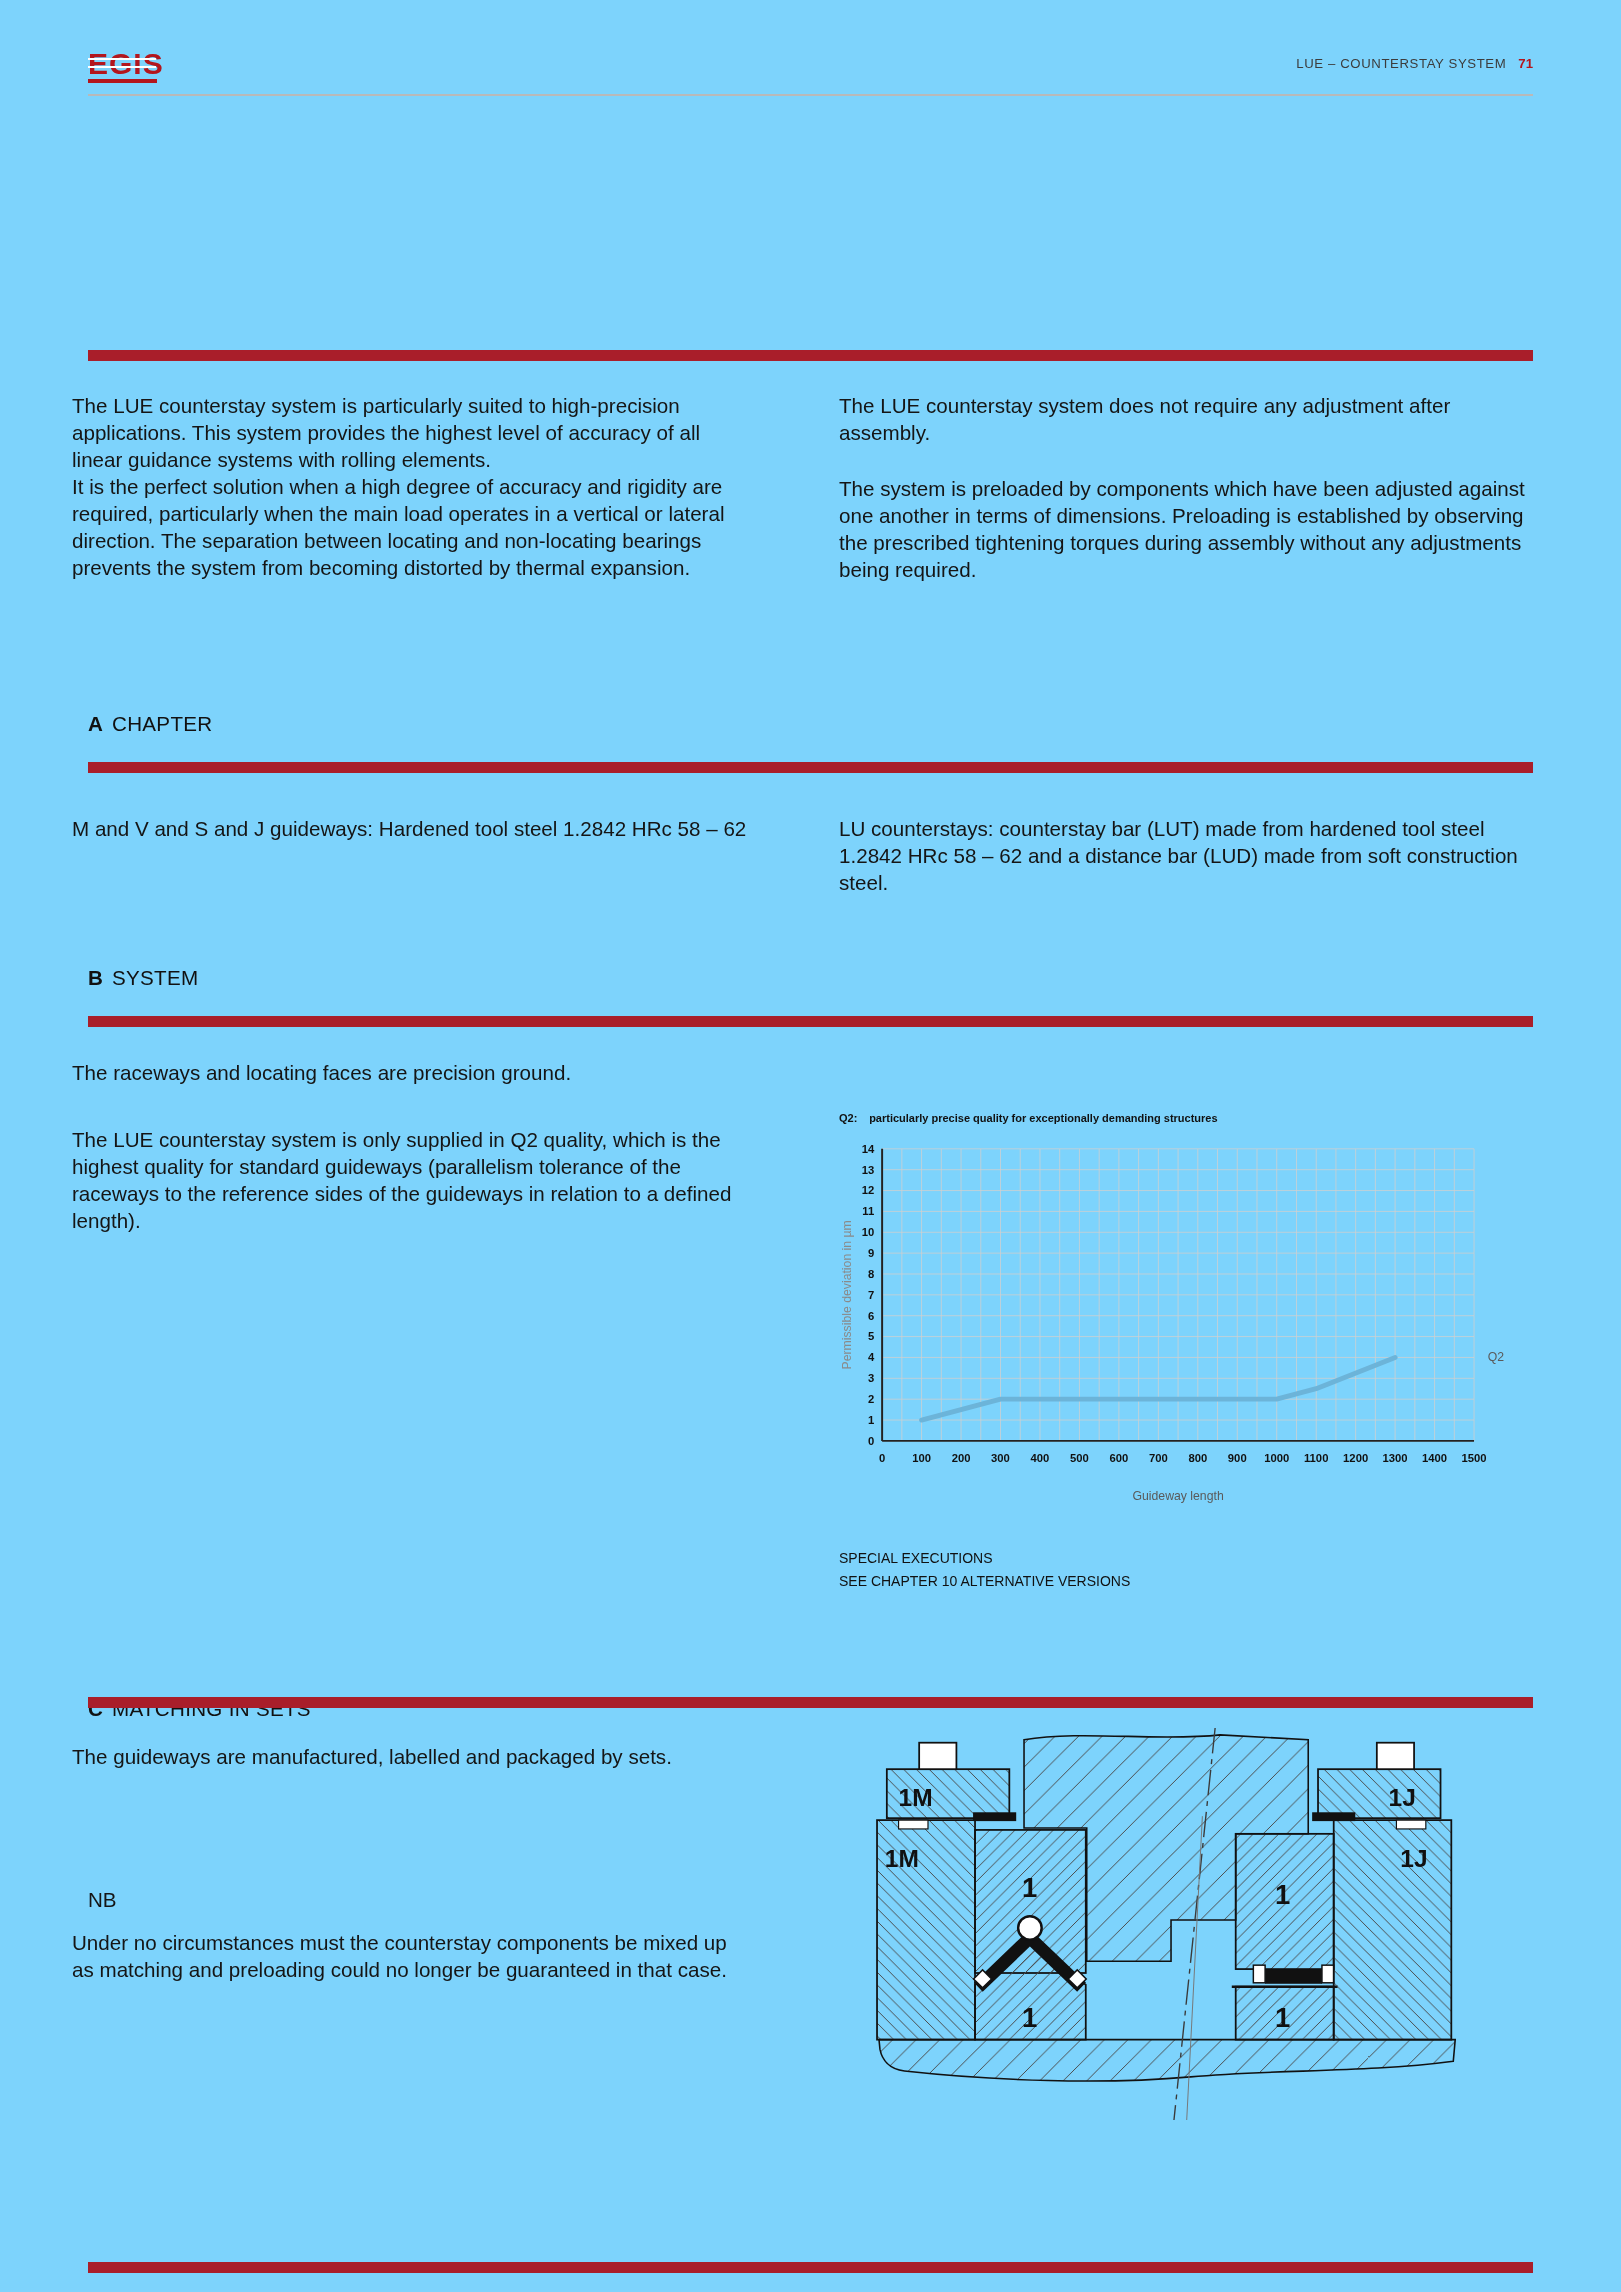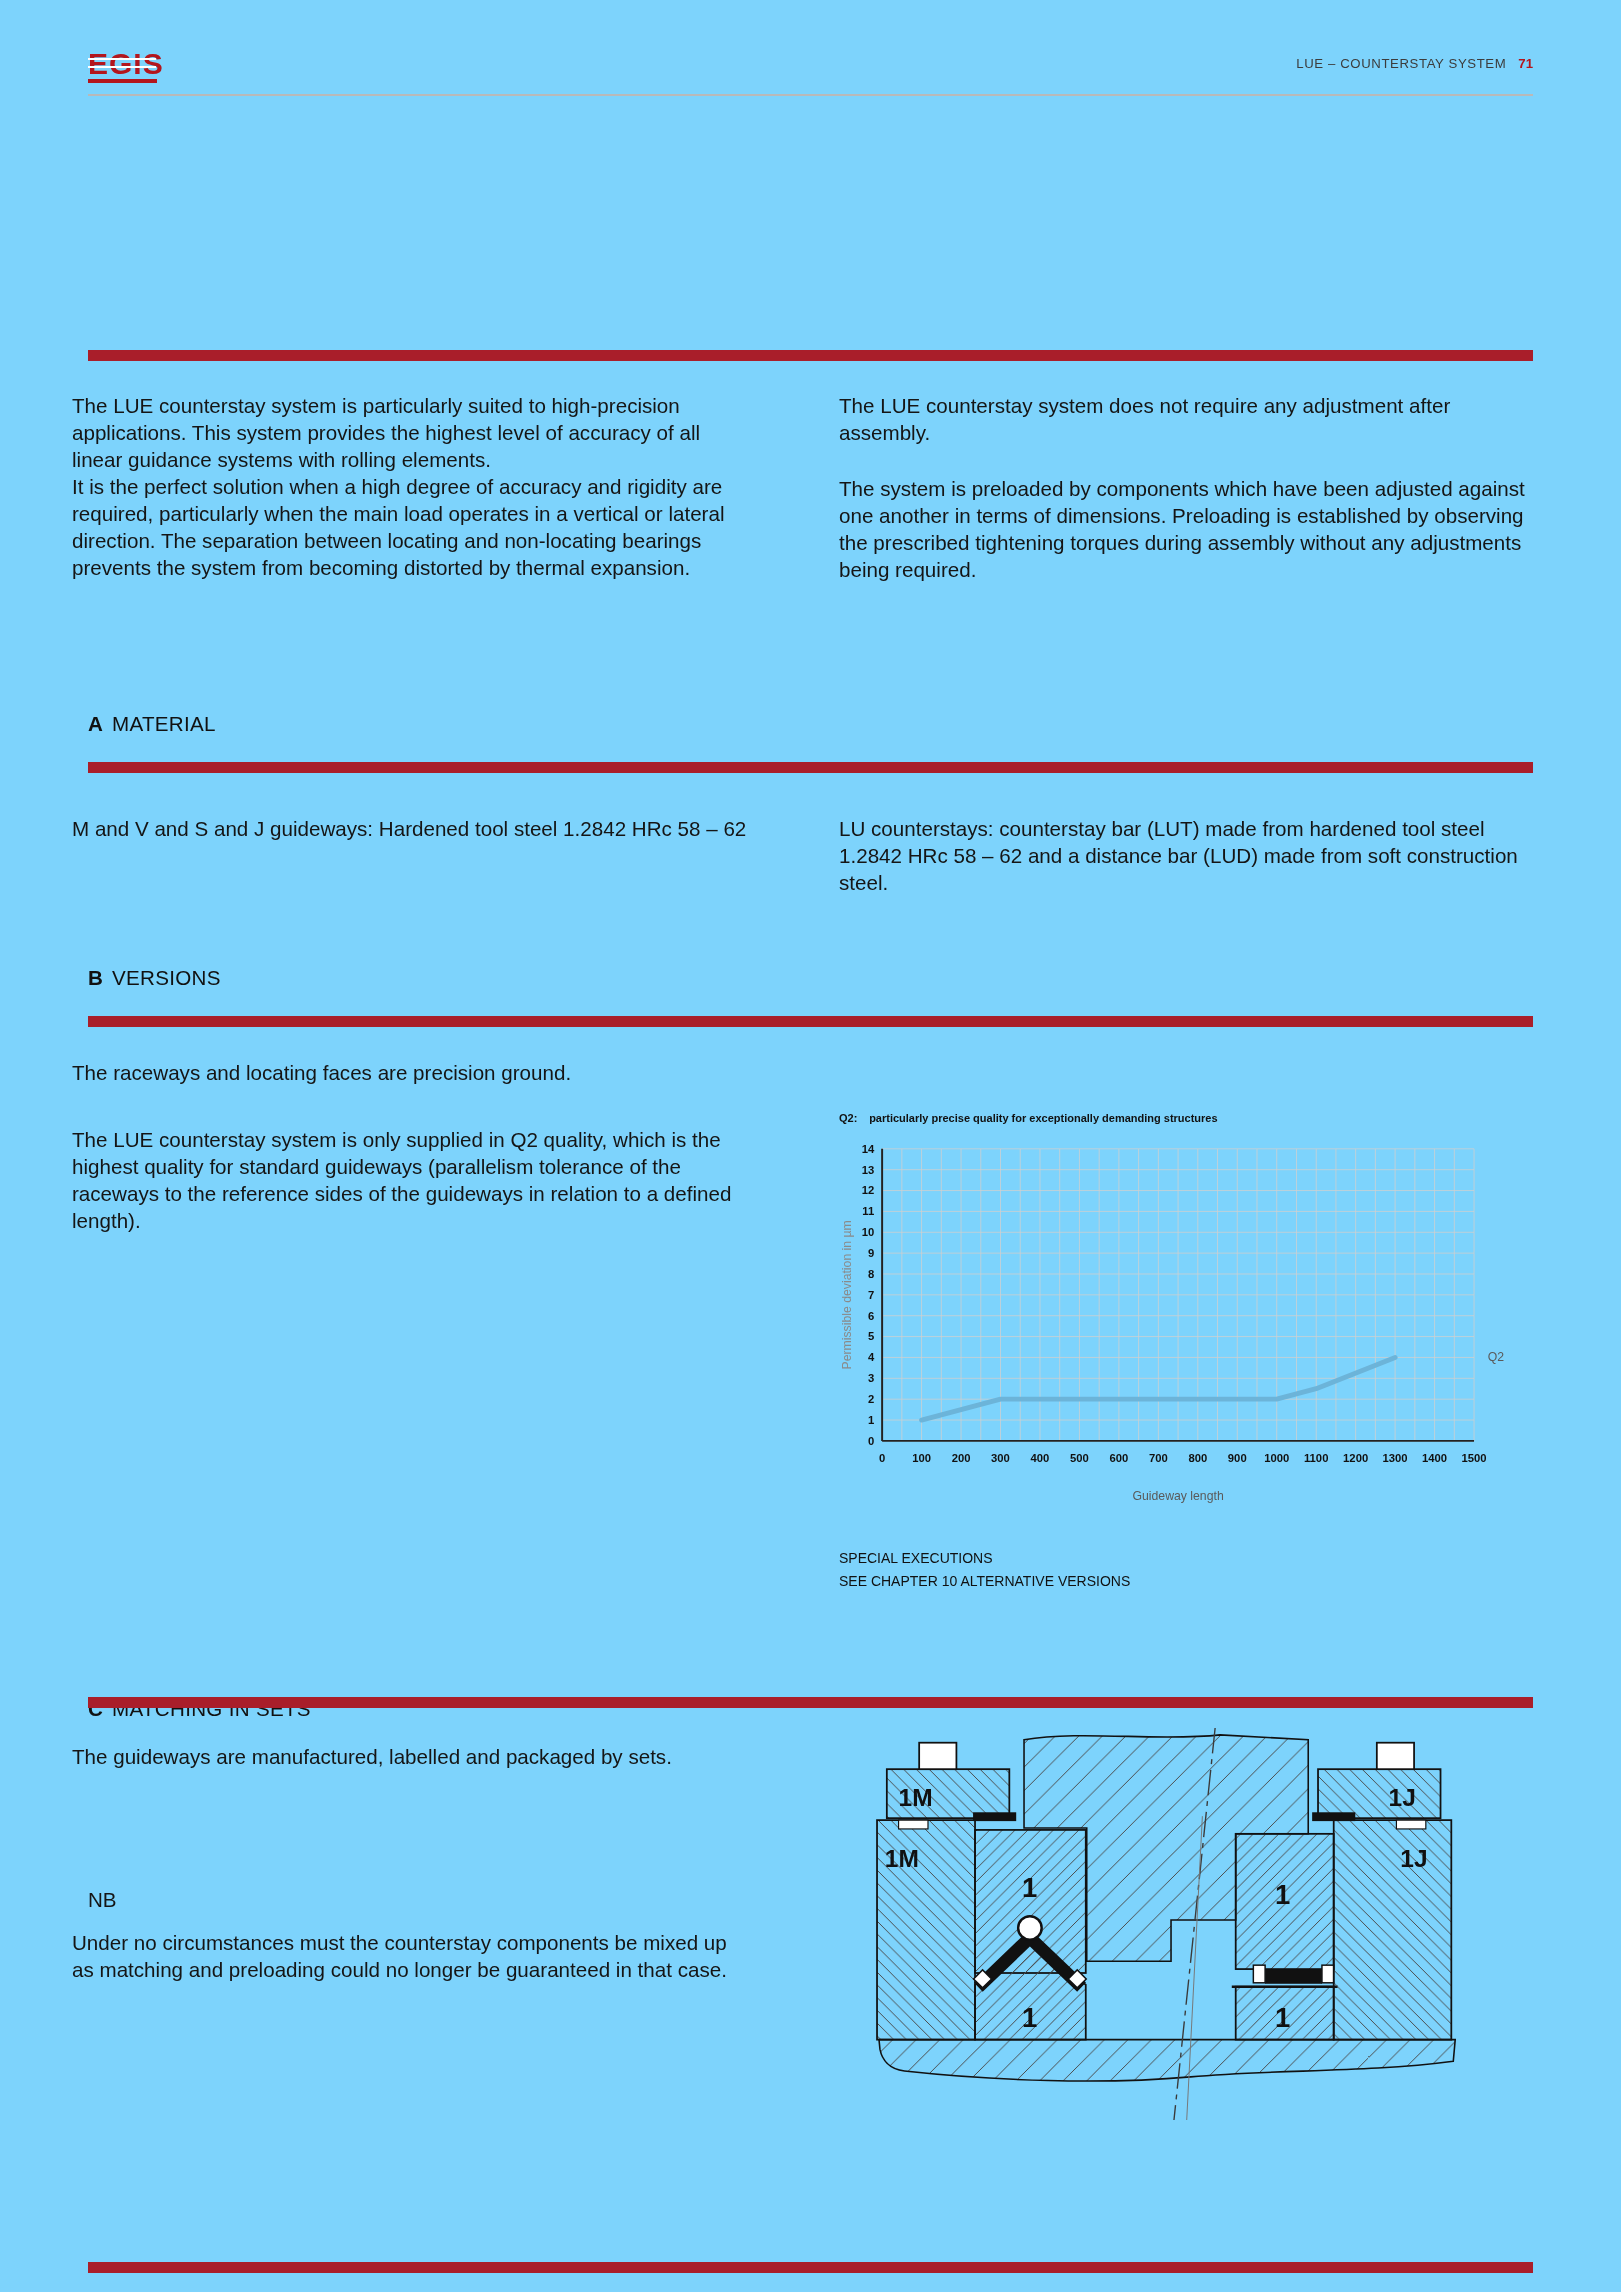--- a/index.html
+++ b/index.html
@@ -90,32 +90,32 @@
   <div id="intro-left" class="col-left body-text">
     <div>The LUE counterstay system is particularly suited to high-precision applications. This system provides the highest level of accuracy of all linear guidance systems with rolling elements.</div>
     <div>It is the perfect solution when a high degree of accuracy and rigidity are required, particularly when the main load operates in a vertical or lateral direction. The separation between locating and non-locating bearings prevents the system from becoming distorted by thermal expansion.</div>
   </div>
   <div id="intro-right" class="col-right body-text">
     <div>The LUE counterstay system does not require any adjustment after assembly.</div>
     <div class="para-gap">The system is preloaded by components which have been adjusted against one another in terms of dimensions. Preloading is established by observing the prescribed tightening torques during assembly without any adjustments being required.</div>
   </div>
 
   <div id="heading-a" class="section-heading">
-    <span class="letter">A</span><span>MATERIAL</span>
+    <span class="letter">A</span><span>CHAPTER</span>
   </div>
   <div id="redbar-a" class="redbar"></div>
   <div id="material-left" class="col-left body-text">
     <div>M and V and S and J guideways: Hardened tool steel 1.2842 HRc 58 – 62</div>
   </div>
   <div id="material-right" class="col-right body-text">
     <div>LU counterstays: counterstay bar (LUT) made from hardened tool steel 1.2842 HRc 58 – 62 and a distance bar (LUD) made from soft construction steel.</div>
   </div>
 
   <div id="heading-b" class="section-heading">
-    <span class="letter">B</span><span>VERSIONS</span>
+    <span class="letter">B</span><span>SYSTEM</span>
   </div>
   <div id="redbar-b" class="redbar"></div>
   <div id="quality-left" class="col-left body-text">
     <div>The raceways and locating faces are precision ground.</div>
     <div class="p2">The LUE counterstay system is only supplied in Q2 quality, which is the highest quality for standard guideways (parallelism tolerance of the raceways to the reference sides of the guideways in relation to a defined length).</div>
   </div>
   <div id="chart-caption">
     <span class="cap-label">Q2:</span><span>particularly precise quality for exceptionally demanding structures</span>
   </div>
   <div id="chart-wrap">

